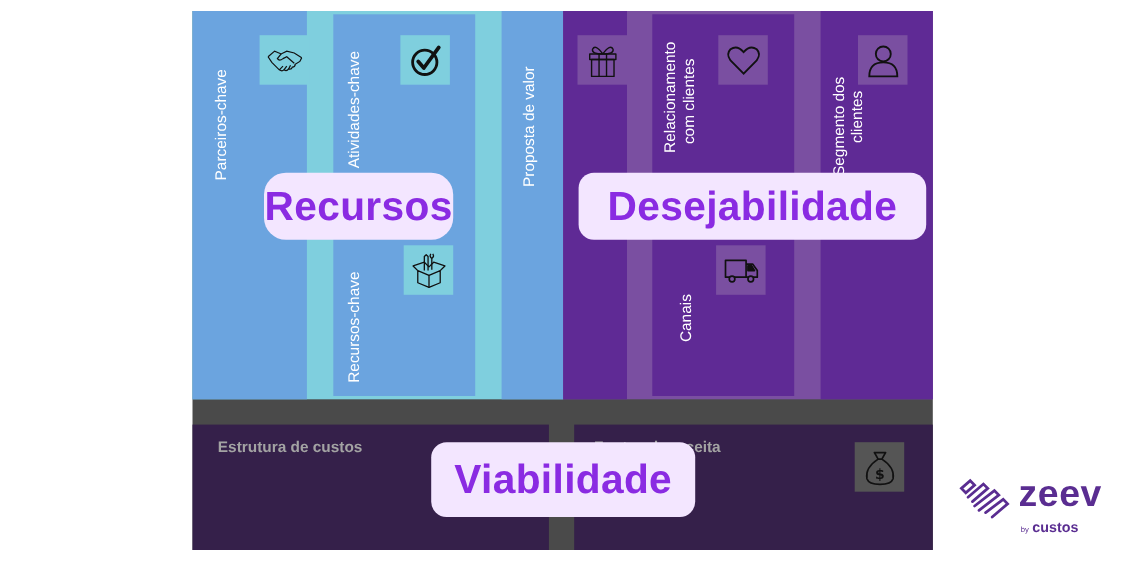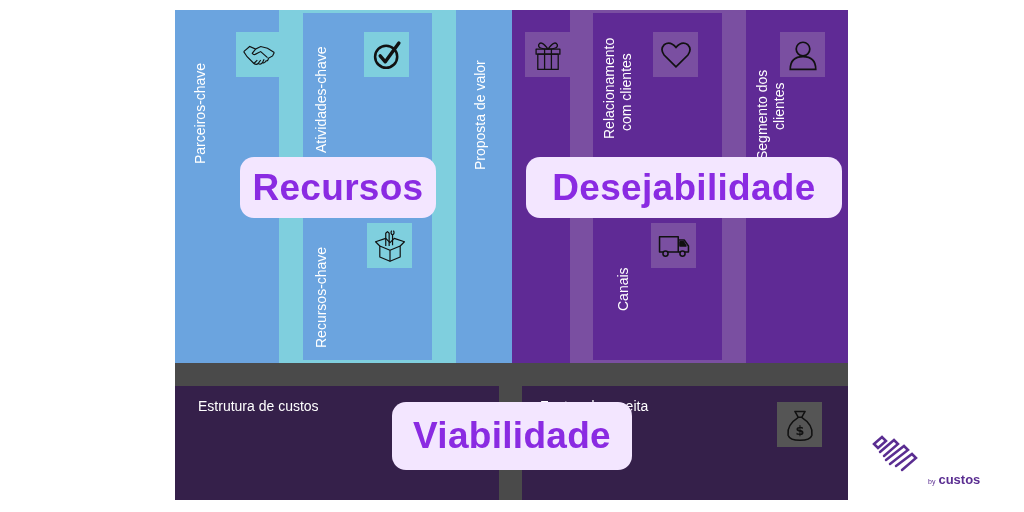--- a/index.html
+++ b/index.html
@@ -12,21 +12,21 @@
   .col-blue { background:#6ba4df; }
   .col-purple { background:#5f2a95; }
   .vlabel { position:absolute; color:#ffffff; font-size:14px; font-weight:500; line-height:17px;
             transform:rotate(-90deg); transform-origin:left top; white-space:nowrap; }
   .icon-box { position:absolute; width:45px; height:45px; display:flex; align-items:center; justify-content:center; }
   .icon-box.b { background:#7fcfde; }
   .icon-box.p { background:#7a4fa1; }
   .icon-box.g { background:#555555; }
   .icon-box svg { width:34px; height:34px; }
   .bottom-box { background:#35204a; }
-  .hlabel { position:absolute; color:#ffffff; font-size:14px; font-weight:400; }
+  .hlabel { position:absolute; color:#a3a3a3; font-size:14px; font-weight:700; }
   .pill { position:absolute; background:#f3e6ff; border-radius:14px; display:flex; align-items:center; justify-content:center;
           color:#8a2be2; font-weight:700; font-size:37px; letter-spacing:0.3px; }
   .logo { left:870px; top:430px; width:150px; height:60px; }
   .logo-word { position:absolute; left:56px; top:0px; color:#5a2d91; font-weight:700; font-size:34px; letter-spacing:0.5px; }
   .logo-sub { position:absolute; left:58px; top:42px; color:#5a2d91; font-size:13px; font-weight:600; }
   .logo-sub small { font-size:7px; font-weight:400; margin-right:3px; }
 </style>
 </head>
 <body>
 
@@ -123,25 +123,26 @@
   <div class="hlabel" style="left:18px;top:12px;">Fontes de receita</div>
 </div>
 <div class="icon-box g" style="left:777px;top:402px;">
   <svg viewBox="0 0 40 40" fill="none" stroke="#111" stroke-width="1.8" stroke-linejoin="round">
     <path d="M14 4 L26 4 L22 11 L18 11 Z"></path>
     <path d="M18 11 Q4 20 6 32 Q8 38 20 38 Q32 38 34 32 Q36 20 22 11"></path>
     <text x="20" y="32" text-anchor="middle" font-size="15" font-weight="bold" fill="#111" stroke="none" font-family="DejaVu Sans, sans-serif">$</text>
   </svg>
 </div>
 
-<div class="pill" style="left:240px;top:157px;width:196px;height:61px;">Recursos</div>
+<div class="pill" style="left:240px;top:157px;width:172px;height:61px;border-radius:20px;">Recursos</div>
 <div class="pill" style="left:526px;top:157px;width:316px;height:61px;">Desejabilidade</div>
 <div class="pill" style="left:392px;top:402px;width:240px;height:68px;">Viabilidade</div>
 
 <div class="abs logo">
   <svg class="abs" style="left:0;top:4px;" width="50" height="40" viewBox="0 0 50 40" fill="none" stroke="#5a2d91" stroke-width="2.5" stroke-linecap="round">
     <path d="M4 10 L12 3 L16 7 L8 14 Z"></path>
     <path d="M10 18 L24 6 L28 10 L14 22"></path>
     <path d="M16 26 L34 12 L38 16 L20 30"></path>
     <path d="M26 32 L42 20 L46 24 L32 36"></path>
   </svg>
+  <div class="logo-word">zeev</div>
   <div class="logo-sub"><small>by</small><span>custos</span></div>
 </div>
 
 </body></html>

